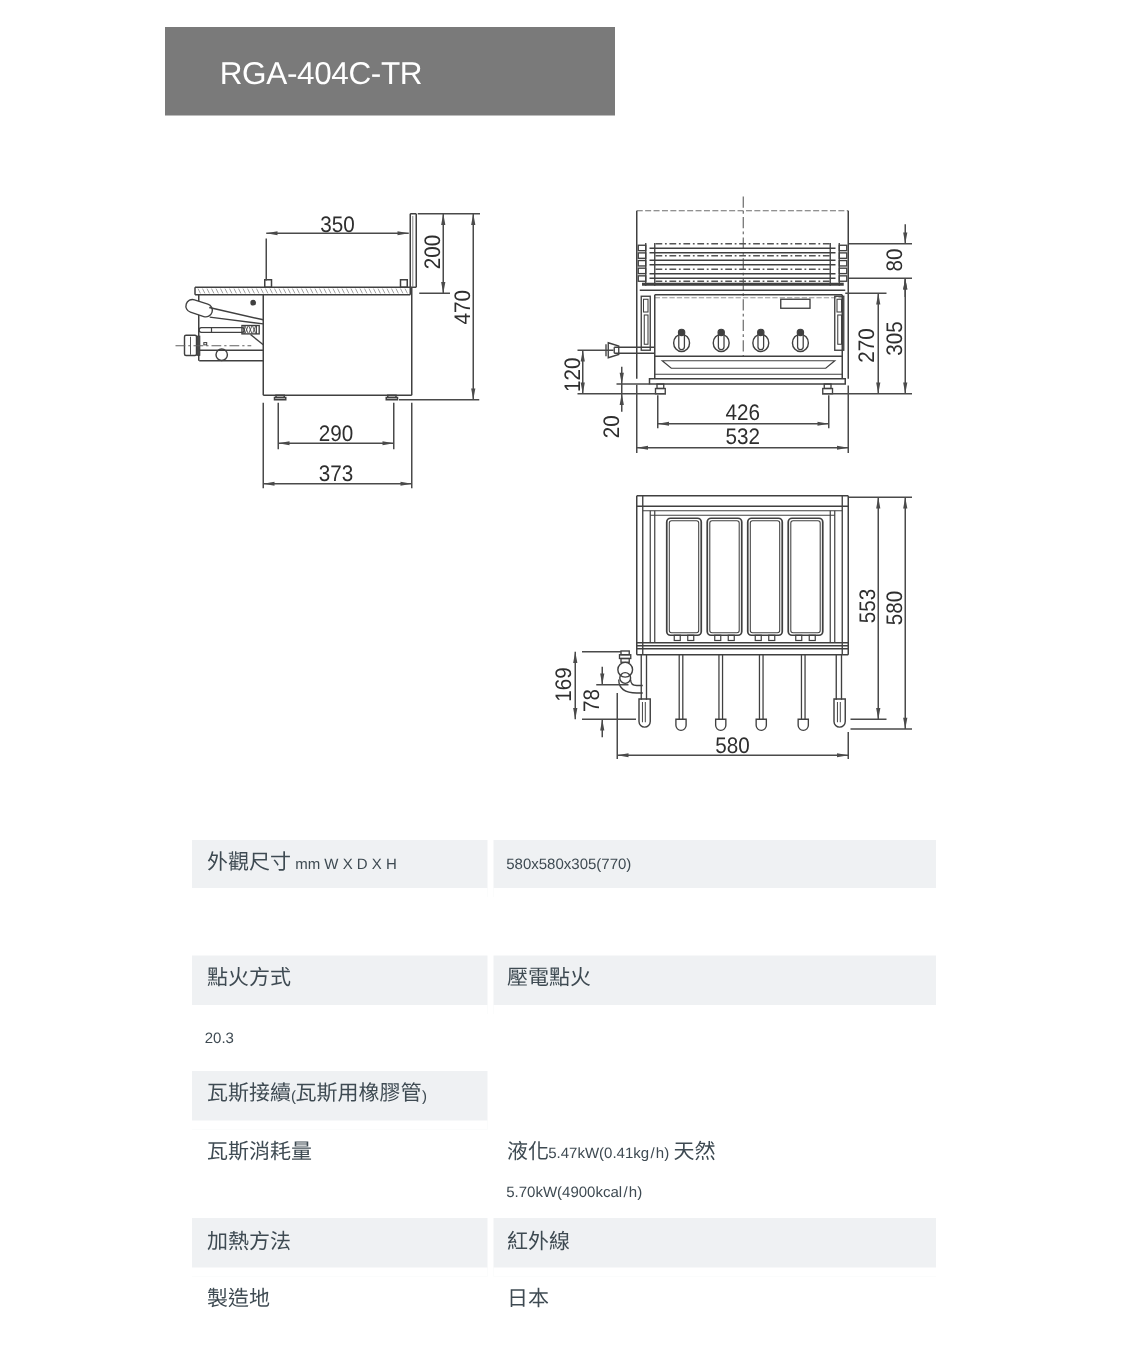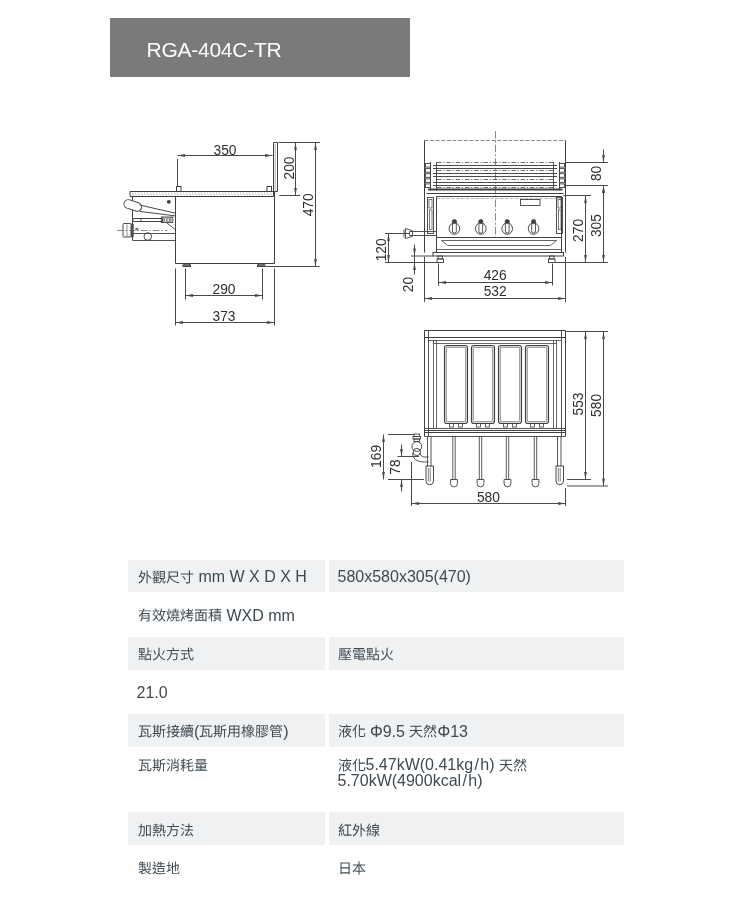--- a/index.html
+++ b/index.html
@@ -1,25 +1,25 @@
 <!DOCTYPE html>
 <html><head><meta charset="utf-8"><style>
 *{margin:0;padding:0;box-sizing:border-box}
 html,body{background:#fff}
 #page{position:relative;width:672px;height:900px;background:#fff;overflow:hidden;font-family:"Liberation Sans",sans-serif}
 #bar{position:absolute;left:110px;top:18px;width:300px;height:59px;background:#7a7a7a}
 #bar span{position:absolute;left:36.5px;top:2px;line-height:59px;color:#fff;font-size:21px;letter-spacing:-.25px}
 #draw{position:absolute;left:0;top:0}
-#tbl{position:absolute;left:128px;top:559.5px;width:496px;color:#3e4a52;font-size:16px}
+#tbl{position:absolute;left:128px;top:559.5px;width:496px;color:#3e4a52;font-size:10px}
 .row{display:flex;height:38.7px}
 .c1{width:196.5px;padding:1.5px 0 0 10px;margin-right:4.5px}
 .c2{flex:1;padding:1.5px 0 0 8.5px}
 .gr .c1,.gr .c2{background:#eff1f3;border-bottom:6.2px solid #fff}
 .row .c1,.row .c2{line-height:32.5px}
-.row[style] .c1,.row[style] .c2{line-height:16px;padding-top:4.4px}
+.row[style] .c1,.row[style] .c2{line-height:26px;padding-top:4.4px}
 .cj{width:14px;height:14px;display:inline-block;vertical-align:-1.7px;fill:#3e4a52}
 </style></head><body>
 <div id="page">
 <svg width="0" height="0" style="position:absolute">
       <defs>
         <path id="g21152" d="M572 -716V65H644V-9H838V57H913V-716ZM644 -81V-643H838V-81ZM195 -827 194 -650H53V-577H192C185 -325 154 -103 28 29C47 41 74 64 86 81C221 -66 256 -306 265 -577H417C409 -192 400 -55 379 -26C370 -13 360 -9 345 -10C327 -10 284 -10 237 -14C250 7 257 39 259 61C304 64 350 65 378 61C407 57 426 48 444 22C475 -21 482 -167 490 -612C490 -623 490 -650 490 -650H267L269 -827Z"></path>
         <path id="g21270" d="M488 -824V-91C488 17 518 46 619 46C640 46 786 46 809 46C917 46 937 -19 948 -206C928 -210 898 -224 879 -238C872 -67 863 -23 806 -23C774 -23 649 -23 624 -23C572 -23 561 -35 561 -89V-478H919V-550H561V-824ZM311 -836C247 -683 140 -533 29 -438C42 -420 64 -381 71 -363C118 -406 164 -458 207 -516V80H280V-622C318 -683 353 -748 381 -813Z"></path>
         <path id="g22320" d="M34 -163 64 -88C151 -126 264 -177 370 -226L353 -293L244 -247V-528H352V-599H244V-828H173V-599H52V-528H173V-218C120 -196 72 -177 34 -163ZM429 -747V-473L321 -428L349 -361L429 -395V-79C429 30 462 57 577 57C603 57 796 57 824 57C928 57 953 13 964 -125C944 -128 914 -140 897 -153C890 -38 880 -11 821 -11C781 -11 613 -11 580 -11C513 -11 501 -22 501 -77V-426L635 -483V-143H706V-513L837 -569C829 -441 815 -292 799 -200L860 -182C886 -297 903 -481 913 -623L917 -636L860 -655L706 -590V-840H635V-560L501 -504V-747Z"></path>
         <path id="g22739" d="M284 -594H472V-558H284ZM284 -664H472V-630H284ZM229 -702V-520H530V-702ZM789 -676C821 -646 858 -603 875 -574L921 -604C904 -632 866 -674 834 -703ZM285 -390C338 -379 407 -361 445 -348L461 -386C423 -397 354 -413 301 -423ZM105 -795V-443C105 -302 99 -111 30 23C47 30 77 47 90 59C162 -82 173 -294 173 -443V-738H936V-795ZM211 -484V-370C211 -326 209 -274 177 -232C191 -225 217 -207 228 -196C250 -224 260 -258 265 -293L279 -261L484 -311V-261C484 -251 481 -248 470 -247C460 -247 423 -246 381 -248C389 -236 396 -218 400 -205C457 -205 494 -205 517 -212C533 -219 540 -226 542 -242C557 -231 573 -214 582 -203C680 -266 725 -343 746 -420C778 -323 830 -243 908 -200C917 -217 937 -241 952 -254C862 -296 807 -388 779 -501H929V-562H761V-710H703V-564V-562H565V-501H700C691 -416 657 -324 544 -250V-261V-484ZM523 -197V-144H234V-86H523V-5H165V52H944V-5H596V-86H879V-144H596V-197ZM484 -440V-354C404 -335 325 -318 267 -306C269 -328 270 -349 270 -369V-440Z"></path>
         <path id="g22806" d="M245 -616H437C420 -514 396 -424 363 -346C318 -396 253 -455 198 -502C215 -538 231 -576 245 -616ZM231 -841C195 -665 131 -500 39 -396C57 -385 89 -361 103 -348C125 -376 146 -407 165 -440C225 -387 290 -321 328 -273C257 -140 159 -46 41 15C61 28 92 58 104 77C318 -42 473 -278 525 -674L473 -690L458 -687H269C283 -732 295 -779 306 -827ZM611 -840V79H689V-467C769 -400 859 -315 904 -258L966 -311C912 -374 802 -470 716 -537L689 -516V-840Z"></path>
@@ -389,36 +389,23 @@
       <div class="row gr">
         <div class="c1"><svg class="cj" viewBox="0 -880 1000 1000">
             <use href="#g22806"></use>
           </svg><svg class="cj" viewBox="0 -880 1000 1000">
             <use href="#g35264"></use>
           </svg><svg class="cj" viewBox="0 -880 1000 1000">
             <use href="#g23610"></use>
           </svg><svg class="cj" viewBox="0 -880 1000 1000">
             <use href="#g23544"></use>
           </svg> mm W X D X H</div>
-        <div class="c2">580x580x305(470)</div>
+        <div class="c2">580x580x305(770)</div>
       </div>
       <div class="row wr">
-        <div class="c1"><svg class="cj" viewBox="0 -880 1000 1000">
-            <use href="#g26377"></use>
-          </svg><svg class="cj" viewBox="0 -880 1000 1000">
-            <use href="#g25928"></use>
-          </svg><svg class="cj" viewBox="0 -880 1000 1000">
-            <use href="#g29138"></use>
-          </svg><svg class="cj" viewBox="0 -880 1000 1000">
-            <use href="#g28900"></use>
-          </svg><svg class="cj" viewBox="0 -880 1000 1000">
-            <use href="#g38754"></use>
-          </svg><svg class="cj" viewBox="0 -880 1000 1000">
-            <use href="#g31309"></use>
-          </svg> WXD mm</div>
       </div>
       <div class="row gr">
         <div class="c1"><svg class="cj" viewBox="0 -880 1000 1000">
             <use href="#g40670"></use>
           </svg><svg class="cj" viewBox="0 -880 1000 1000">
             <use href="#g28779"></use>
           </svg><svg class="cj" viewBox="0 -880 1000 1000">
             <use href="#g26041"></use>
           </svg><svg class="cj" viewBox="0 -880 1000 1000">
             <use href="#g24335"></use>
@@ -427,21 +414,21 @@
             <use href="#g22739"></use>
           </svg><svg class="cj" viewBox="0 -880 1000 1000">
             <use href="#g38651"></use>
           </svg><svg class="cj" viewBox="0 -880 1000 1000">
             <use href="#g40670"></use>
           </svg><svg class="cj" viewBox="0 -880 1000 1000">
             <use href="#g28779"></use>
           </svg></div>
       </div>
       <div class="row wr">
-        <div class="c2">21.0</div>
+        <div class="c2">20.3</div>
       </div>
       <div class="row gr">
         <div class="c1"><svg class="cj" viewBox="0 -880 1000 1000">
             <use href="#g29926"></use>
           </svg><svg class="cj" viewBox="0 -880 1000 1000">
             <use href="#g26031"></use>
           </svg><svg class="cj" viewBox="0 -880 1000 1000">
             <use href="#g25509"></use>
           </svg><svg class="cj" viewBox="0 -880 1000 1000">
             <use href="#g32396"></use>
@@ -451,29 +438,20 @@
             <use href="#g26031"></use>
           </svg><svg class="cj" viewBox="0 -880 1000 1000">
             <use href="#g29992"></use>
           </svg><svg class="cj" viewBox="0 -880 1000 1000">
             <use href="#g27233"></use>
           </svg><svg class="cj" viewBox="0 -880 1000 1000">
             <use href="#g33184"></use>
           </svg><svg class="cj" viewBox="0 -880 1000 1000">
             <use href="#g31649"></use>
           </svg>)</div>
-        <div class="c2"><svg class="cj" viewBox="0 -880 1000 1000">
-            <use href="#g28082"></use>
-          </svg><svg class="cj" viewBox="0 -880 1000 1000">
-            <use href="#g21270"></use>
-          </svg> Φ9.5 <svg class="cj" viewBox="0 -880 1000 1000">
-            <use href="#g22825"></use>
-          </svg><svg class="cj" viewBox="0 -880 1000 1000">
-            <use href="#g28982"></use>
-          </svg>Φ13</div>
       </div>
       <div class="row wr" style="height:59.4px">
         <div class="c1"><svg class="cj" viewBox="0 -880 1000 1000">
             <use href="#g29926"></use>
           </svg><svg class="cj" viewBox="0 -880 1000 1000">
             <use href="#g26031"></use>
           </svg><svg class="cj" viewBox="0 -880 1000 1000">
             <use href="#g28040"></use>
           </svg><svg class="cj" viewBox="0 -880 1000 1000">
             <use href="#g32791"></use>

